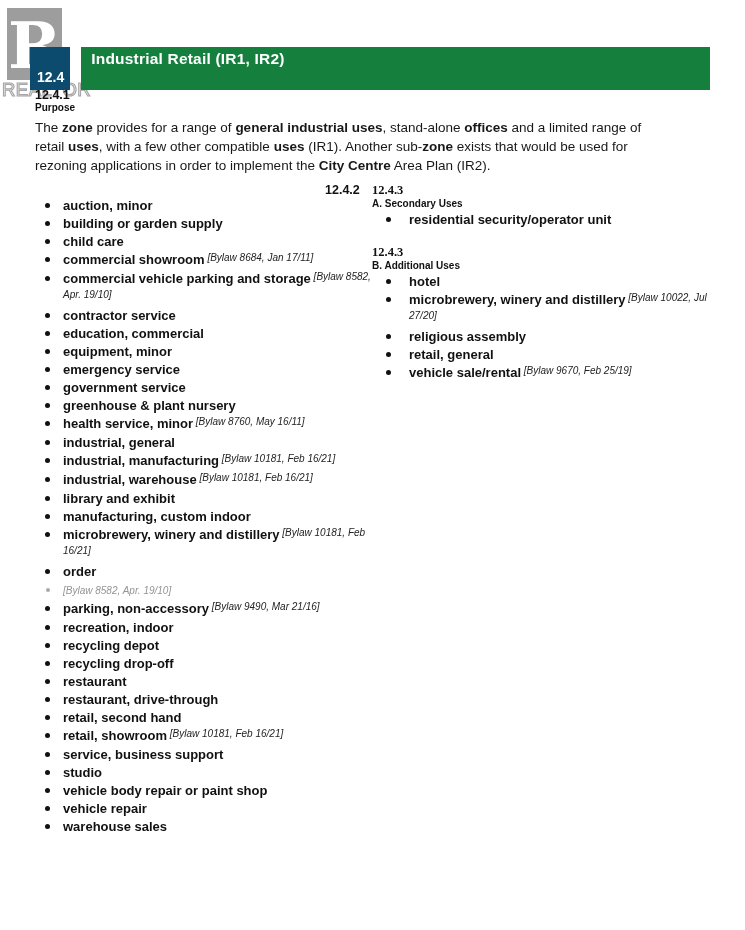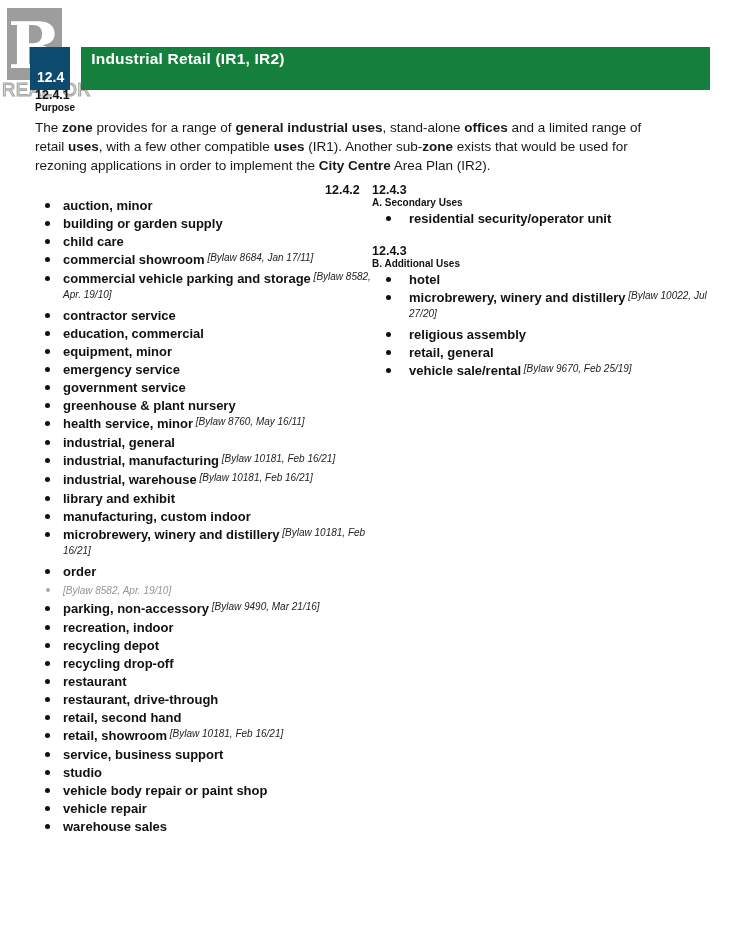--- a/index.html
+++ b/index.html
@@ -63,21 +63,21 @@
     width:616px;
   }
   .purpose-text b{font-weight:700;}
   
   #permitted-block{left:35px;top:183px;width:347px;align-items:flex-end;}
   #permitted-block .block-num{width:57px;}
   
   #right-col{position:absolute;left:372px;top:183px;width:348px;z-index:1;}
   #right-col .hblock{position:static;}
   #right-col .hblock + .hblock{margin-top:16px;}
-  #right-col .block-num{width:46px;}
+  #right-col .block-num{width:46px;font-family:Liberation Serif, serif;}
   
   ul.bullet-list{list-style:none;margin:0;padding:0;}
   ul.bullet-list li{
     position:relative;margin:0 0 1px 0;
     padding-left:28px;
     font-size:13px;font-weight:700;line-height:17px;color:#111;
   }
   ul.bullet-list li::before{
     content:"";position:absolute;left:10px;top:6px;
     width:5px;height:5px;border-radius:50%;background:#111;

